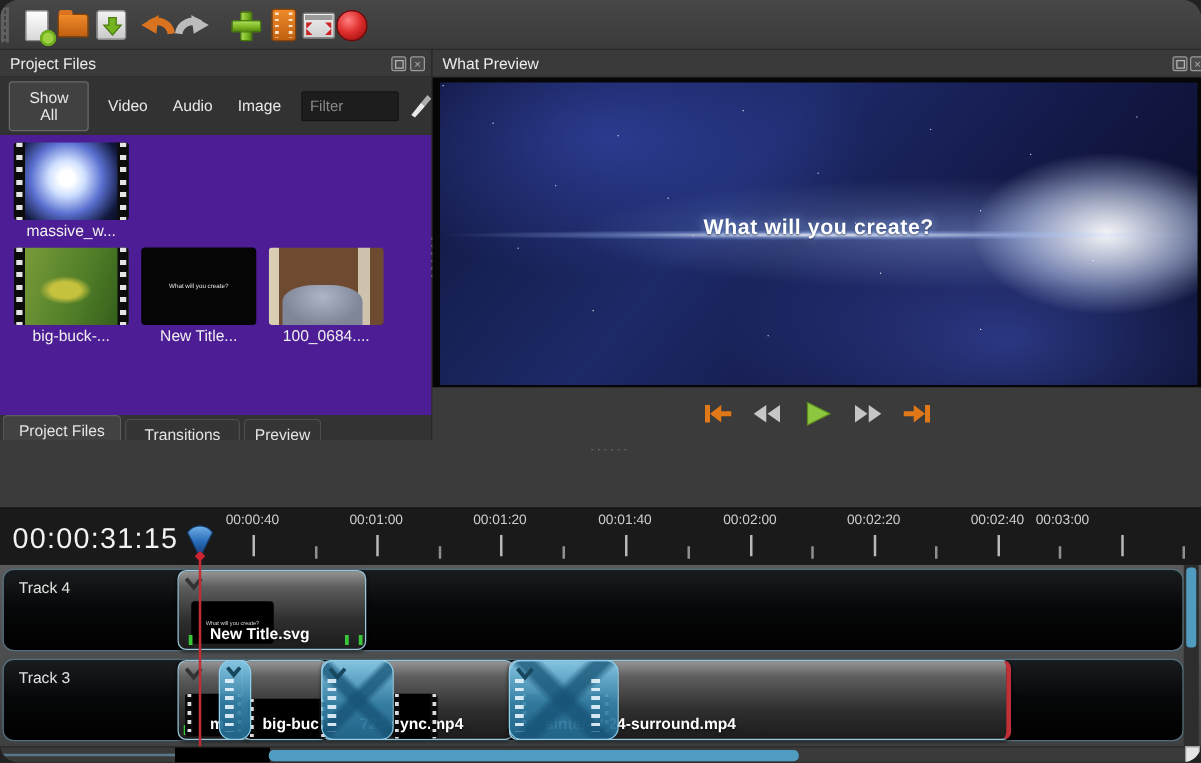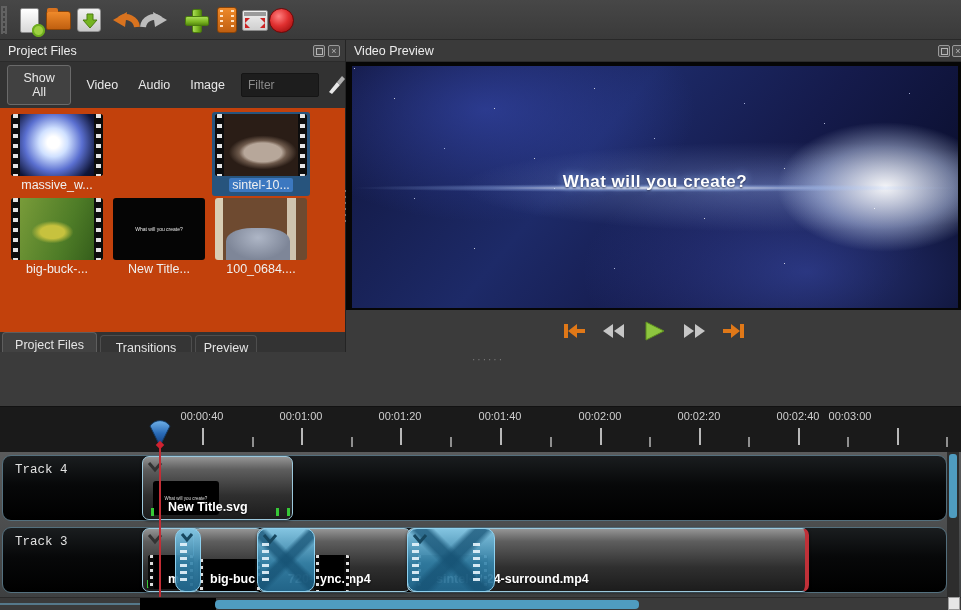--- a/index.html
+++ b/index.html
@@ -1,20 +1,20 @@
 <!DOCTYPE html>
 <html><head>
 <meta charset="utf-8">
 <style>
   * { margin:0; padding:0; box-sizing:border-box; }
   html,body { background:#222; }
   body { font-family:"Liberation Sans", sans-serif; }
   #app {
     position:relative; width:961px; height:610px; overflow:hidden;
-    background:#3b3b3b; color:#e6e6e6;
+    background:#3b3b3b; color:#e6e6e6;border-radius:15px;
   }
   .abs { position:absolute; }
 
   
   .main-toolbar { left:0; top:0; width:961px; height:40px;
     background:linear-gradient(#474747,#3a3a3a); border-bottom:1px solid #282828; }
   .tb-grip { left:1px; top:6px; width:6px; height:28px;
     background:repeating-linear-gradient(#6a6a6a 0 2px, transparent 2px 5px),
                repeating-linear-gradient(90deg,#6a6a6a 0 2px, transparent 2px 4px);
     opacity:.8; }
@@ -67,21 +67,21 @@
 
   
   .pf-body { left:0; top:62px; width:345px; height:270px; background:#323232; }
   .filter-row { position:absolute; left:0; top:8px; width:345px; height:30px; display:flex; align-items:center; }
   .fbtn { font-size:12.5px; color:#e8e8e8; padding:5px 9px; border-radius:3px; border:1px solid transparent; }
   .fbtn.active { border-color:#6a6a6a; background:#414141; }
   .filter-input { width:78px; height:24px; background:#1d1d1d; border:1px solid #151515; border-radius:2px;
     color:#cfcfcf; font-size:12px; padding:0 6px; margin-left:6px; }
   .filter-input::placeholder { color:#8a8a8a; }
 
-  .file-grid { position:absolute; left:0; top:46px; width:345px; height:224px; background:#c2410c; }
+  .file-grid { position:absolute; left:0; top:46px; width:345px; height:224px; background:#4c1d95; }
   .file-item { position:absolute; width:98px; height:84px; }
   .file-item.selected { background:#27547d; border-radius:3px; }
   .file-thumb { position:absolute; left:3px; top:2px; width:92px; height:62px; border-radius:3px; overflow:hidden; background:#000; }
   .filmstrip::before, .filmstrip::after { content:""; position:absolute; top:0; bottom:0; width:9px;
     background:#0c0c0c; z-index:3;
     background-image:repeating-linear-gradient(#e4e4e4 0 4px, transparent 4px 10px);
     background-size:5px 100%; background-repeat:no-repeat; background-position:center; }
   .filmstrip::before { left:0; } .filmstrip::after { right:0; }
   .file-label { position:absolute; left:0; top:66px; width:98px; text-align:center; font-size:12.5px; color:#f0f0f0;
     white-space:nowrap; overflow:hidden; }
@@ -142,21 +142,21 @@
   .rtick-label { position:absolute; top:3px; width:70px; margin-left:-35px; text-align:center; font-size:11px; color:#cfcfcf; }
   .rtick-major { position:absolute; top:21px; width:2px; height:17px; background:#b8b8b8; }
   .rtick-minor { position:absolute; top:30px; width:2px; height:10px; background:#8f8f8f; }
   .playhead { position:absolute; left:147px; top:414px; z-index:40; }
   .playhead-line { position:absolute; left:159px; top:444px; width:2px; height:153px; background:#c22d35; z-index:35; }
 
   
   .tracks-area { left:0; top:452px; width:961px; height:145px; background:linear-gradient(#5a5b5c,#3e4041); }
   .track-row { position:absolute; left:2px; width:945px; height:66px;
     background:linear-gradient(180deg,#1a1d1f,#070809 45%,#000); border:1px solid #54707e; border-radius:9px; }
-  .track-name { position:absolute; left:12px; top:7px; font-size:12.5px; color:#e2e2e2;font-family:Liberation Mono, monospace; }
+  .track-name { position:absolute; left:12px; top:7px; font-size:12.5px; color:#e2e2e2; }
   .clip { position:absolute; top:0; height:64px; border:1px solid #9cc8dc; border-radius:7px;
     background:linear-gradient(180deg,#959595 0%,#5e5e5e 20%,#2f2f2f 62%,#1c1c1c 100%);
     box-shadow:0 1px 3px rgba(0,0,0,.6); }
   .clip-title { position:absolute; left:25px; top:3px; font-size:12.5px; font-weight:bold; color:#fff;
     white-space:nowrap; text-shadow:0 1px 2px rgba(0,0,0,.8); z-index:2;margin-top:40px; }
   .clip-chevron { position:absolute; left:4px; top:4px; }
   .clip-thumb { position:absolute; overflow:hidden; border-radius:3px; background:#000; }
   .mini-strip::before, .mini-strip::after { content:""; position:absolute; top:0; bottom:0; width:6px; background:#0a0a0a;
     background-image:repeating-linear-gradient(#ddd 0 3px, transparent 3px 7px);
     background-size:3px 100%; background-repeat:no-repeat; background-position:center; z-index:3; }
@@ -230,21 +230,21 @@
       <span class="icon-record"></span>
     </div>
   </div>
 
   <div class="abs panel-header ph-left">
     <span>Project Files</span>
     <span class="wbtn float" style="left:313px"></span>
     <span class="wbtn" style="left:328px">×</span>
   </div>
   <div class="abs panel-header ph-right">
-    <span>Video Preview</span>
+    <span>What Preview</span>
     <span class="wbtn float" style="left:592px"></span>
     <span class="wbtn" style="left:606px">×</span>
   </div>
   <div class="abs vdivider"></div>
   <div class="abs vgrip"></div>
 
   <div class="abs pf-body">
     <div class="filter-row">
       <span style="width:8px"></span>
       <button class="fbtn active" style="background:#414141;border:1px solid #6a6a6a;">Show All</button>
@@ -258,24 +258,20 @@
         <path d="M12 8 L17 2 L20 5 L15 11 Z" fill="#b0b0b0"></path>
       </svg>
     </div>
 
     <div class="file-grid">
 
       <div class="file-item" style="left:8px; top:4px;">
         <div class="file-thumb filmstrip thumb-massive"></div>
         <div class="file-label">massive_w...</div>
       </div>
-      <div class="file-item selected" style="left:212px; top:4px;">
-        <div class="file-thumb filmstrip thumb-sintel"></div>
-        <div class="file-label"><span class="sel">sintel-10...</span></div>
-      </div>
 
       <div class="file-item" style="left:8px; top:88px;">
         <div class="file-thumb filmstrip thumb-bigbuck"></div>
         <div class="file-label">big-buck-...</div>
       </div>
       <div class="file-item" style="left:110px; top:88px;">
         <div class="file-thumb thumb-title">
           <span>What will you create?</span>
         </div>
         <div class="file-label">New Title...</div>
@@ -339,20 +335,21 @@
   </div>
 
   <div class="abs tl-toolbar">
     <div class="abs" style="left:8px; top:375px;">
       <span class="icon-plus-green"></span>
     </div>
 
   </div>
 
   <div class="abs ruler">
+    <div class="timecode">00:00:31:15</div>
     <span class="rtick-label" style="left:202px">00:00:40</span>
     <span class="rtick-label" style="left:301px">00:01:00</span>
     <span class="rtick-label" style="left:400px">00:01:20</span>
     <span class="rtick-label" style="left:500px">00:01:40</span>
     <span class="rtick-label" style="left:600px">00:02:00</span>
     <span class="rtick-label" style="left:699px">00:02:20</span>
     <span class="rtick-label" style="left:798px">00:02:40</span>
     <span class="rtick-label" style="left:850px">00:03:00</span>
     <i class="rtick-major" style="left:202px"></i>
     <i class="rtick-major" style="left:301px"></i>

